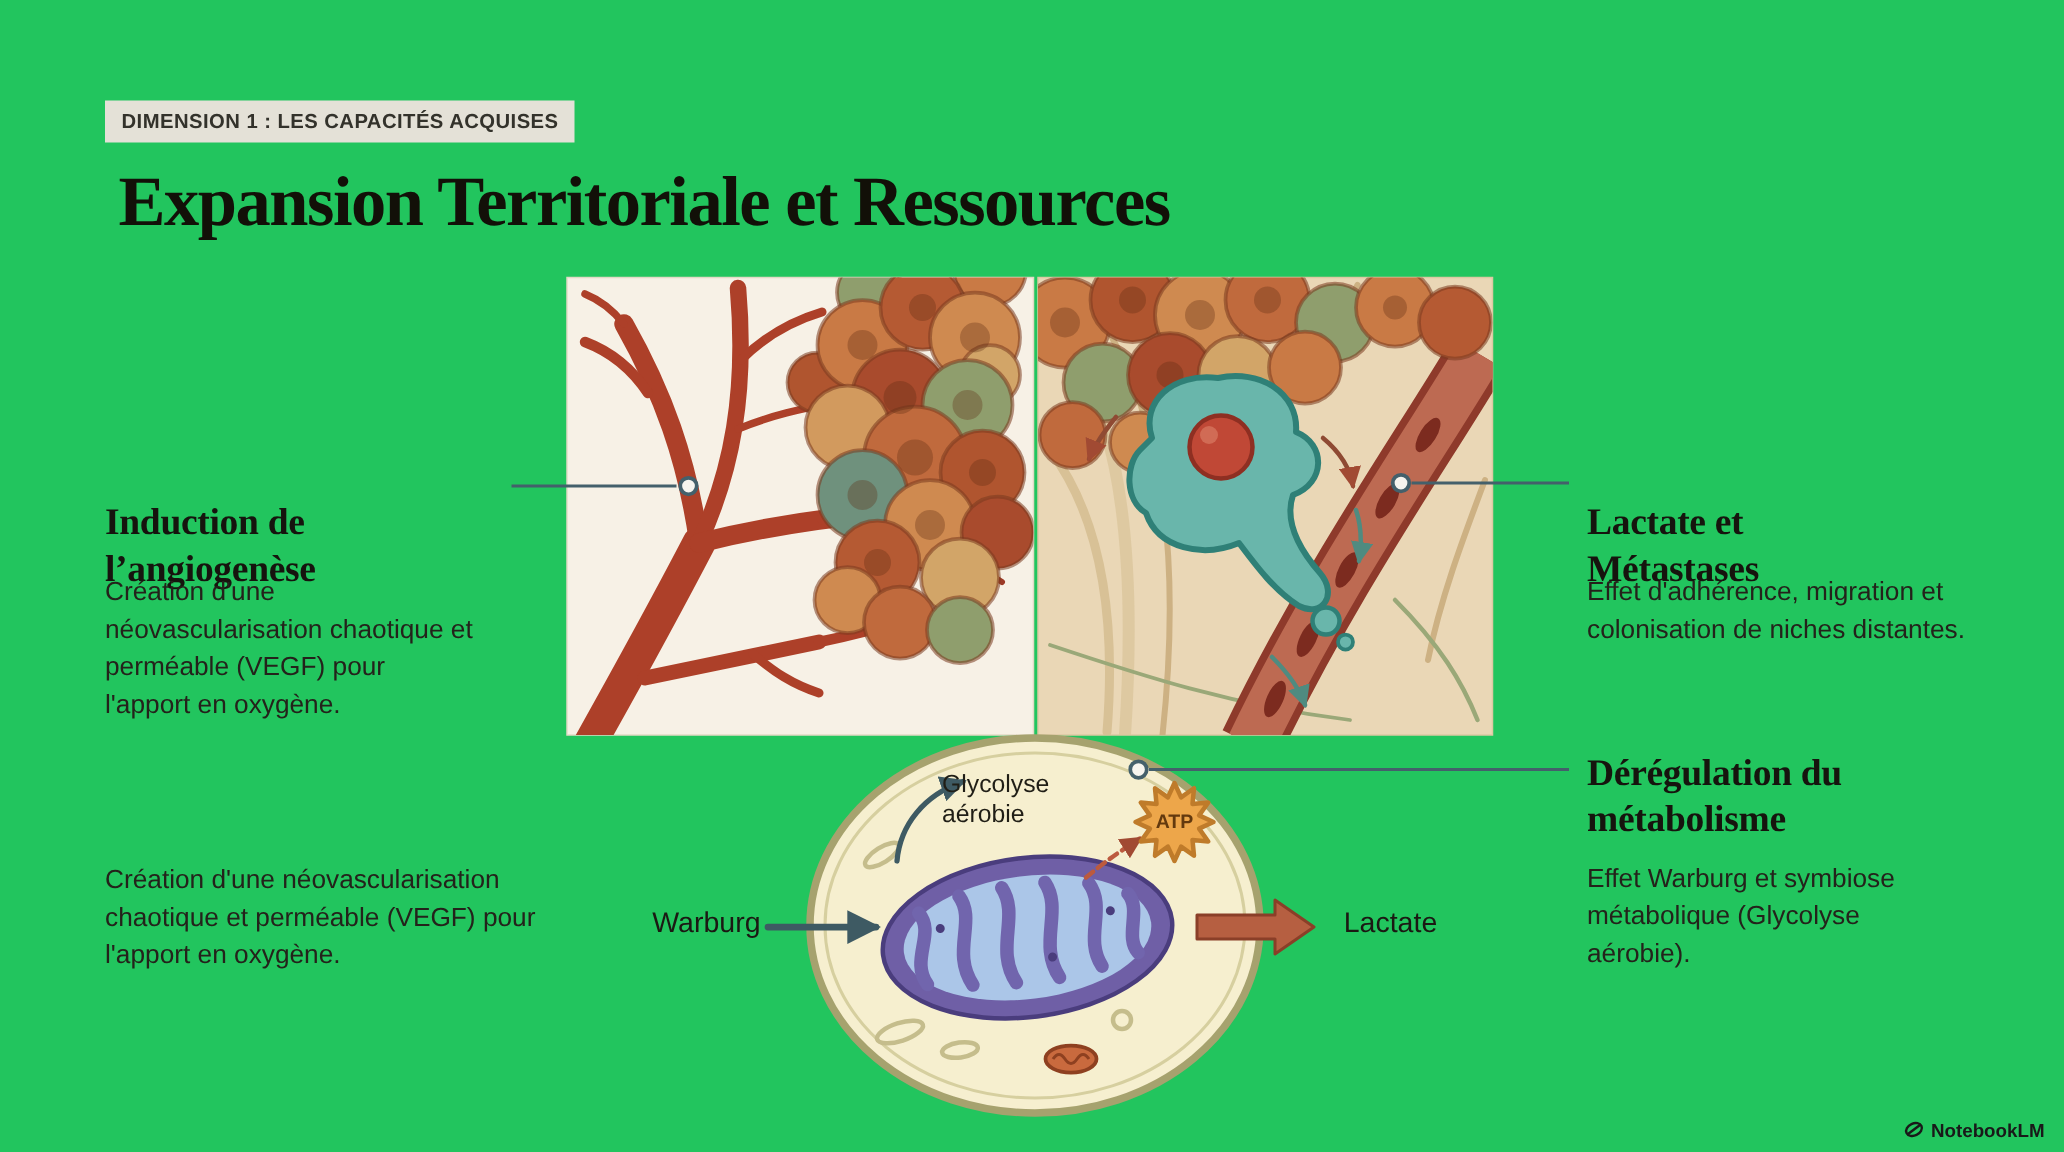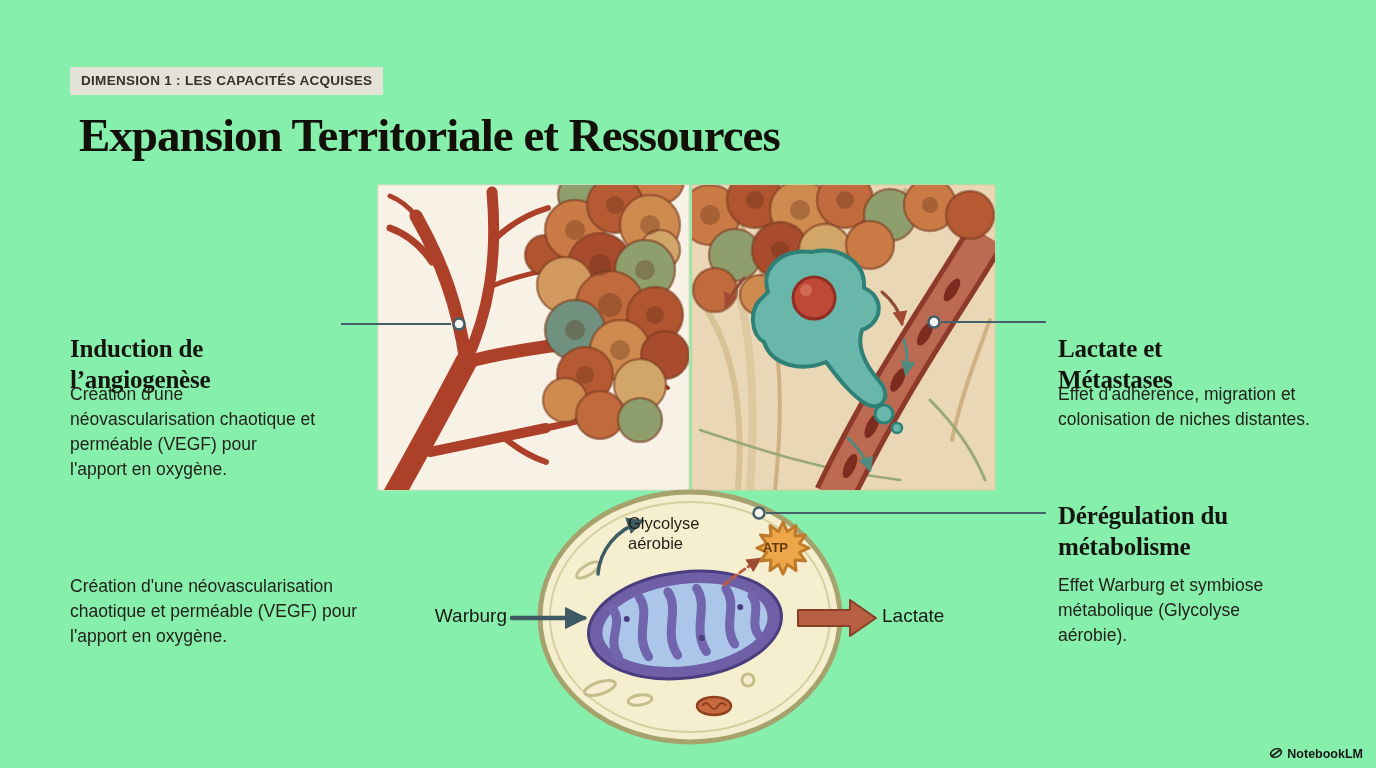--- a/index.html
+++ b/index.html
@@ -1,19 +1,19 @@
 <!DOCTYPE html>
 <html><head>
 <meta charset="utf-8">
 <style>
   html,body{margin:0;padding:0;}
   .canvas{
     position:relative;
     width:1376px;height:768px;
-    background:#86efac;
+    background:#22c55e;
     overflow:hidden;
     font-family:"Liberation Sans",sans-serif;
   }
   .abs{position:absolute;}
   .badge{
     left:70px;top:67px;
     background:#e4e1d7;
     color:#33322b;
     font:700 13.5px/1 "Liberation Sans",sans-serif;
     letter-spacing:.3px;
@@ -39,29 +39,30 @@
   .h-angio{left:70px;top:306px;width:240px;}
   .b-angio{left:70px;top:382px;width:248px;}
   .b-vegf2{left:70px;top:574px;width:300px;}
   .h-invasion{left:1058px;top:306px;width:220px;}
   .b-invasion{left:1058px;top:382px;width:262px;}
   .h-metab{left:1058px;top:473px;width:250px;}
   .b-metab{left:1058px;top:573px;width:242px;}
   .cell-label{
     font:400 19px/1.2 "Liberation Sans",sans-serif;
     color:#1b1913;
+    text-align:center;
   }
   .l-glucose{left:423px;top:605px;width:84px;text-align:right;}
   .l-lactate{left:882px;top:605px;width:90px;}
   .l-glyco{
     left:628px;top:514px;width:122px;
     font:400 16.5px/1.2 "Liberation Sans",sans-serif;color:#201e16;
   }
   .l-atp{
-    left:763px;top:541px;width:40px;
+    left:763px;top:541px;width:40px;text-align:center;
     font:700 13px/1 "Liberation Sans",sans-serif;color:#63390e;
   }
   .footer{
     right:13px;bottom:8px;
     display:flex;align-items:flex-end;gap:4px;
     font:700 12.5px/1 "Liberation Sans",sans-serif;
     color:#191919;
   }
   .illustration{left:0;top:0;pointer-events:none;}
 </style>

